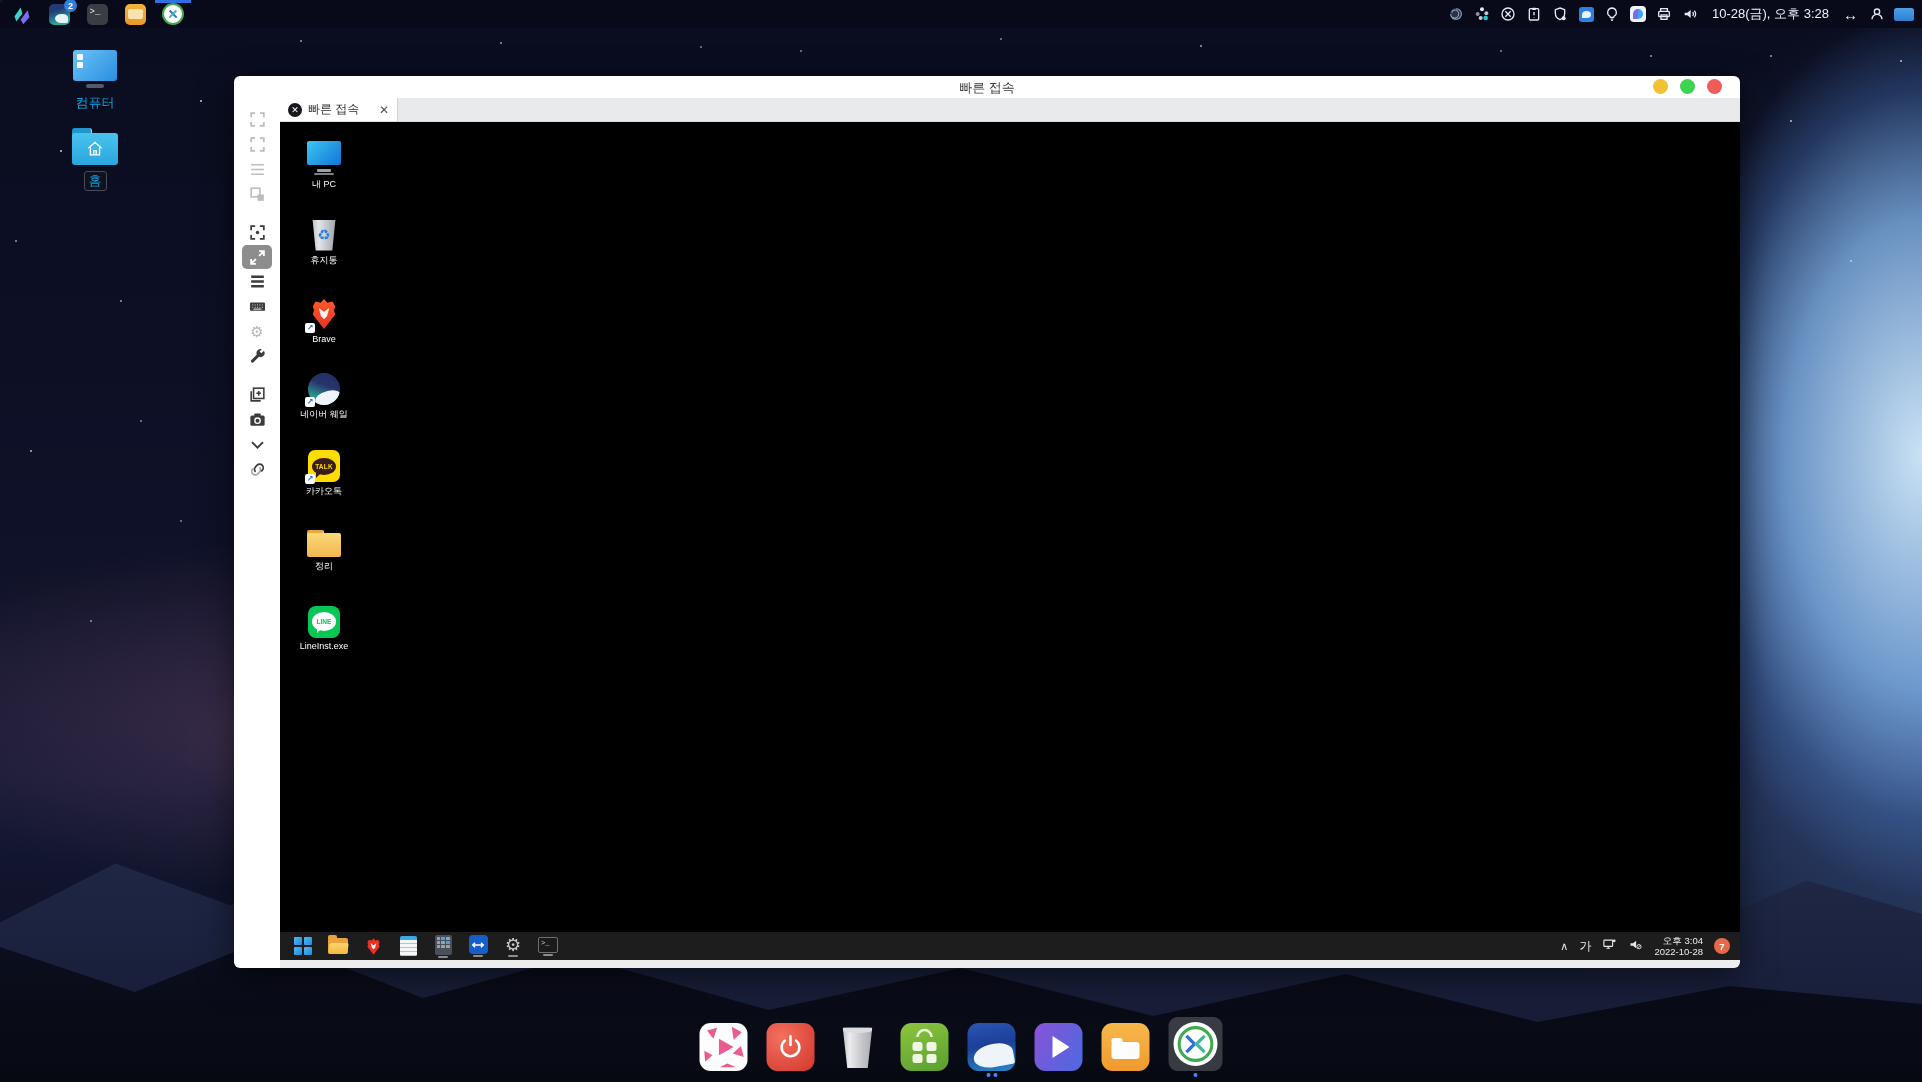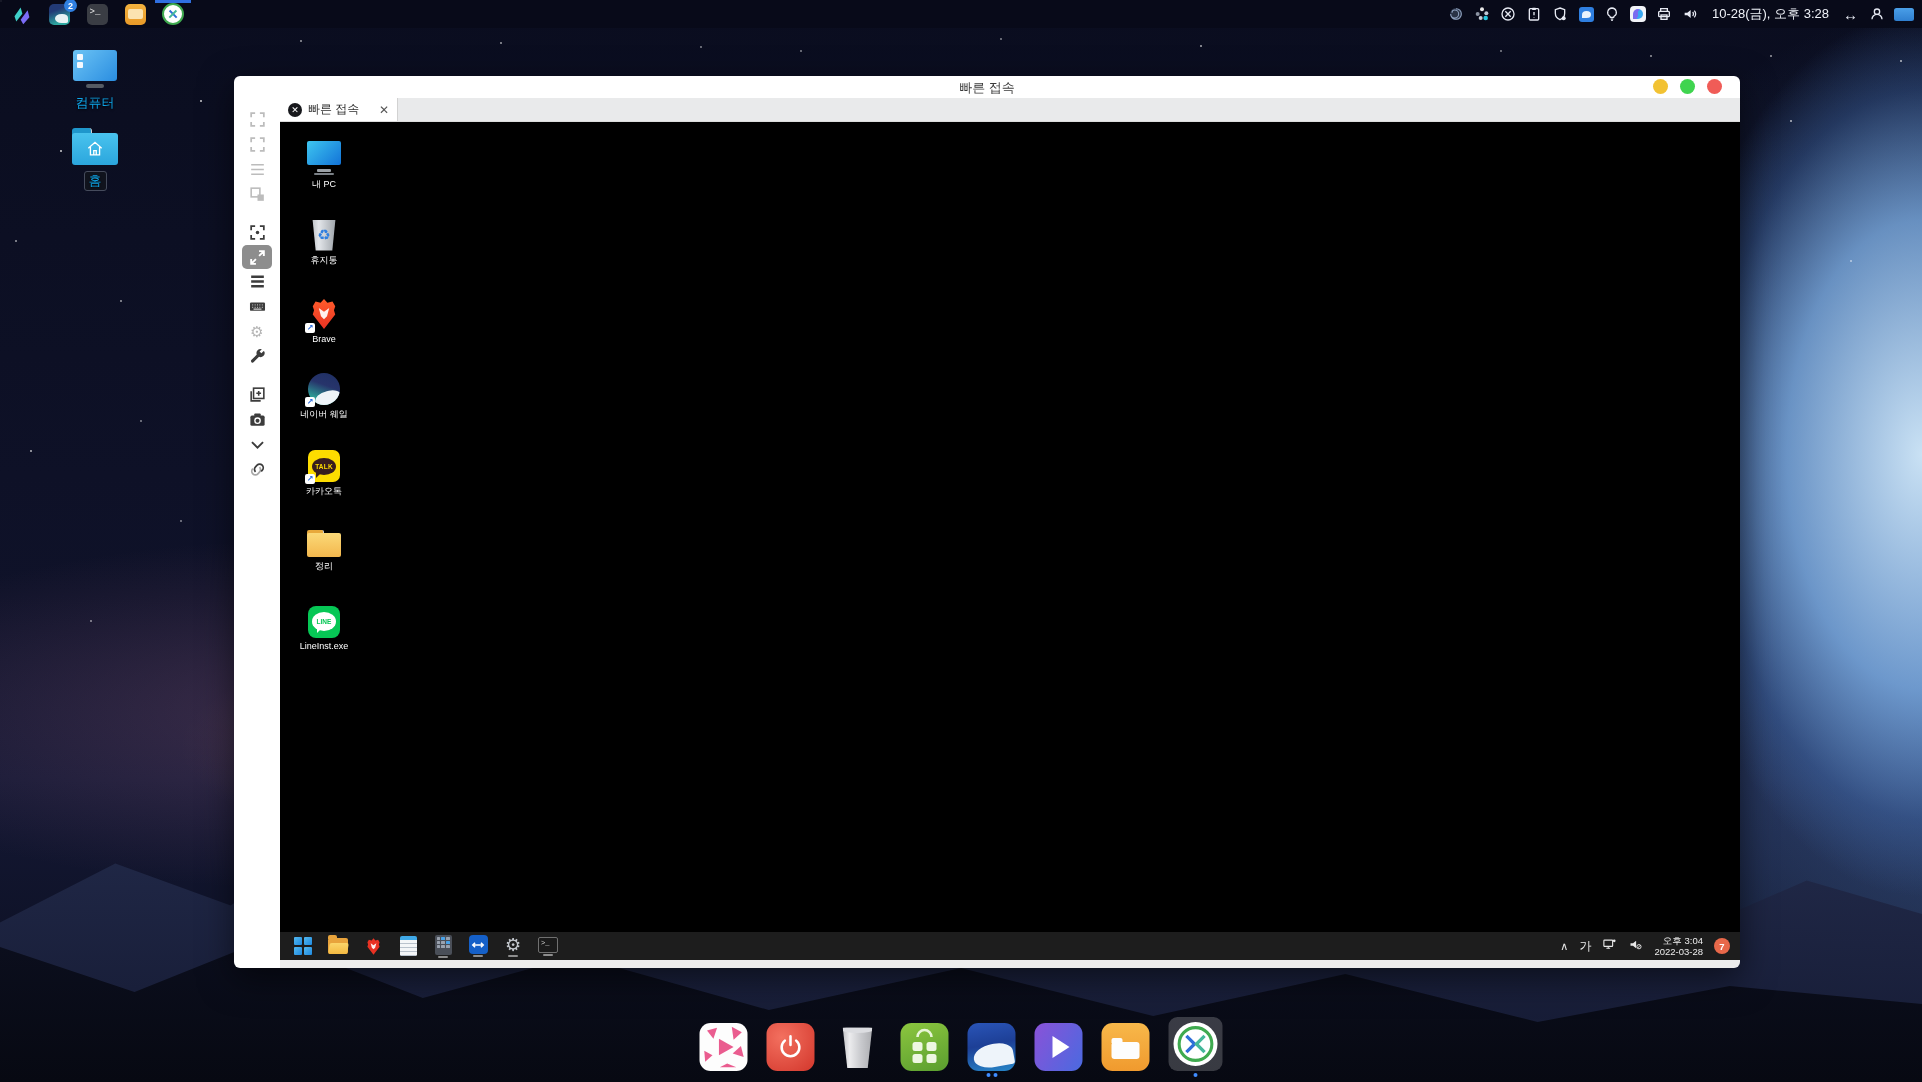--- a/index.html
+++ b/index.html
@@ -563,21 +563,21 @@
           </span>
           <span>
             <svg viewBox="0 0 24 24">
                 <path d="M4 10v4h4l5 4V6l-5 4z" fill="#e8e8e8"></path>
                 <circle cx="17.5" cy="15.5" r="3.4" fill="none" stroke="#e8e8e8" stroke-width="1.5"></circle>
                 <path d="M15.2 17.8l4.6-4.6" stroke="#e8e8e8" stroke-width="1.5"></path>
               </svg>
           </span>
           <span class="rt-clock">
             <div>오후 3:04</div>
-            <div>2022-03-28</div>
+            <div>2022-10-28</div>
           </span>
           <span class="rt-badge">7</span>
         </div>
       </div>
       <div class="bottom-strip"></div>
     </div>
   </div>
 </div>
 
 <div class="dock">

